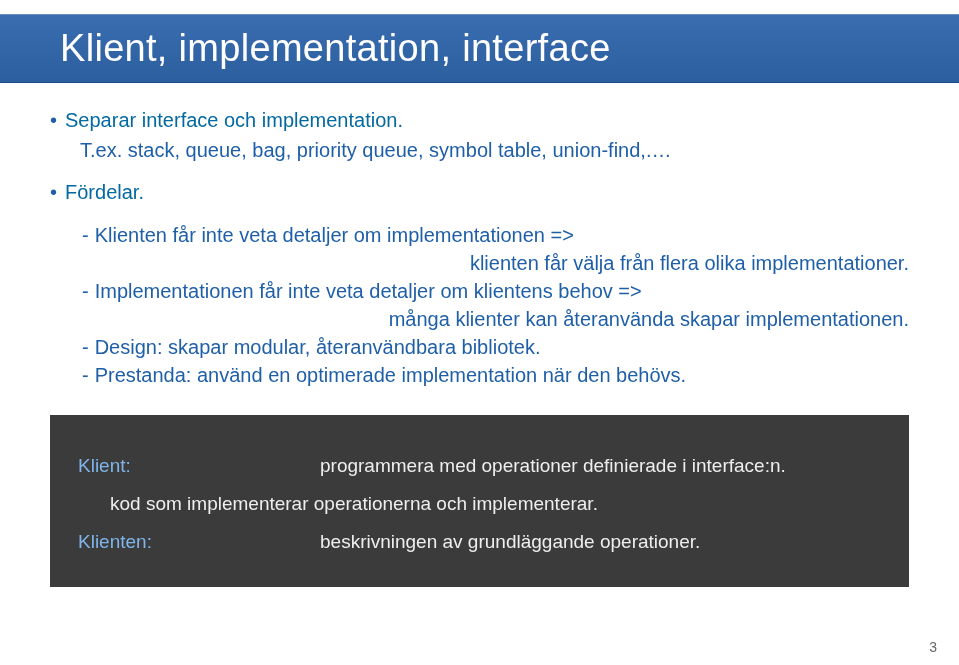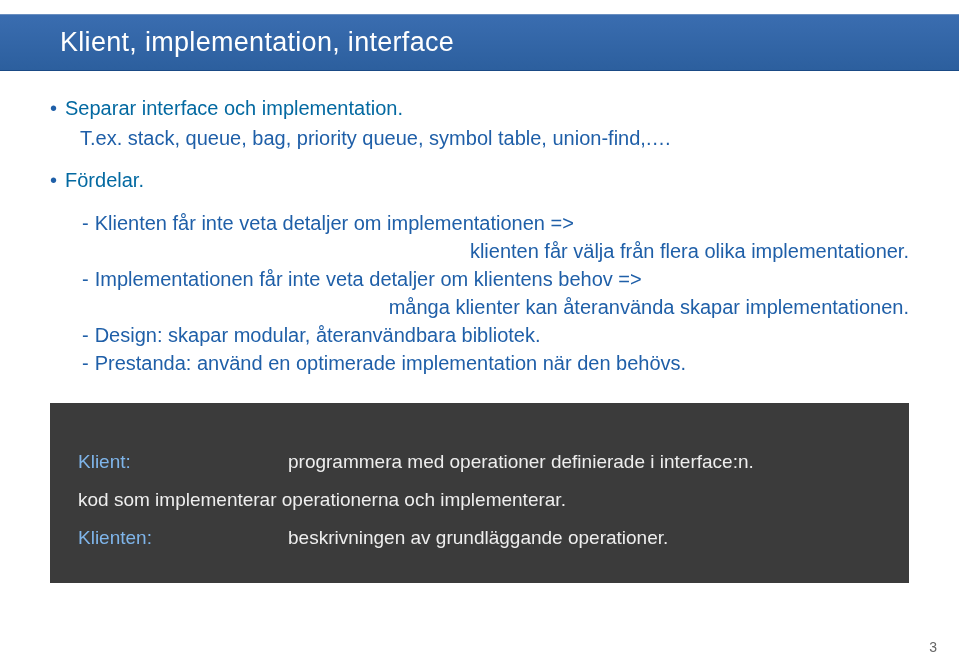--- a/index.html
+++ b/index.html
@@ -10,21 +10,21 @@
     font-family: Verdana, Geneva, sans-serif;
     position: relative;
     overflow: hidden;
   }
   .title-bar {
     background: #2c5f9e;
     background: linear-gradient(to bottom, #3a6db0 0%, #2c5f9e 100%);
     border-top: 1px solid #6a8fc0;
     border-bottom: 1px solid #1a4a85;
     color: #ffffff;
-    font-size: 27px;
+    font-size: 38px;
     padding: 12px 0 12px 60px;
     margin-top: 14px;
     letter-spacing: 0.3px;
   }
   .content {
     padding: 24px 50px 0 50px;
   }
   .bullet-row {
     display: flex;
     align-items: flex-start;
@@ -65,37 +65,38 @@
   .dash-cont {
     color: #1f5fa8;
     font-size: 20px;
     line-height: 28px;
     margin-left: 26px;
     text-align: right;
   }
   .defs-box {
     background: #3b3b3b;
     margin: 26px 50px 0 50px;
-    padding: 32px 28px 18px 28px;
+    padding: 24px 28px 18px 28px;
   }
   .def-row {
     display: flex;
     margin: 16px 0;
   }
   .def-term {
     color: #7fb5ea;
     font-size: 19px;
     width: 210px;
     flex-shrink: 0;
     font-family: Arial, Helvetica, sans-serif;
   }
   .def-desc {
     color: #eeeeee;
     font-size: 19px;
     font-family: Arial, Helvetica, sans-serif;
+    margin-left: 32px;
   }
   .page-num {
     position: absolute;
     bottom: 10px;
     right: 22px;
     color: #666;
     font-size: 14px;
     font-family: Arial, Helvetica, sans-serif;
   }
 </style>

